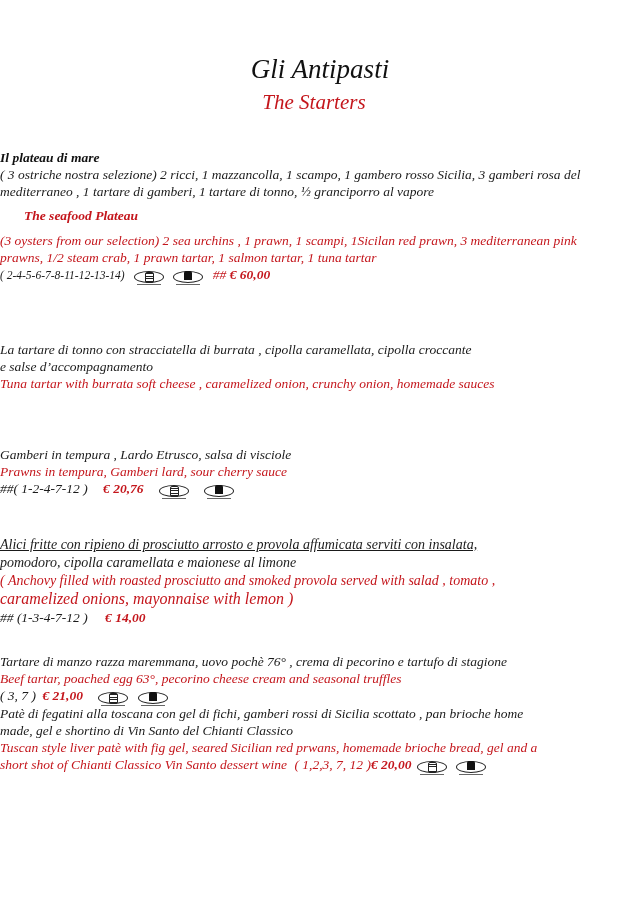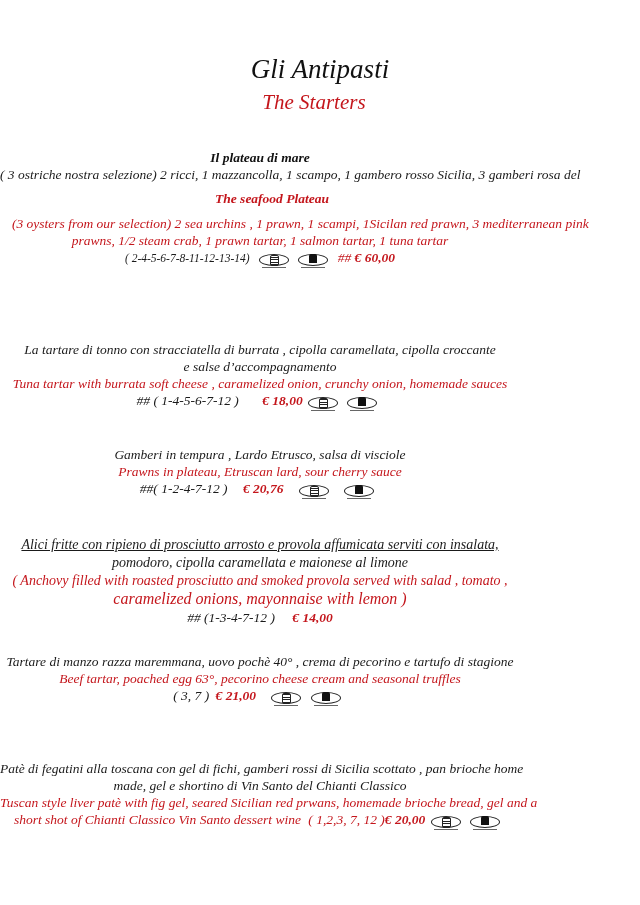--- a/index.html
+++ b/index.html
@@ -12,21 +12,21 @@
   .title {
     position: absolute; left: 0; width: 640px; top: 53px;
     font-size: 27px; font-weight: normal; font-style: italic; text-align: center; color: #111;
     line-height: 32px;
   }
   .subtitle {
     position: absolute; left: 0; width: 628px; top: 89px;
     font-size: 21px; font-style: italic; text-align: center; color: #c4161c;
     line-height: 26px;
   }
-  .block { position: absolute; left: 0; width: 520px; text-align: center; font-style: italic; }
+  .block { position: absolute; left: 0; width: 520px; text-align: left; font-style: italic; }
   .line { display: block; font-size: 13.5px; line-height: 17px; white-space: nowrap; }
   .it { color: #1a1a1a; }
   .en { color: #c4161c; }
   .heading-it { font-weight: bold; color: #111; font-size: 13.5px; }
   .heading-en { font-weight: bold; color: #c4161c; font-size: 13.5px; }
   .price { color: #c4161c; font-weight: bold; }
   .allergens { color: #1a1a1a; }
   .small { font-size: 11.5px; }
   .icons { display: inline-block; vertical-align: -3px; margin-left: 6px; }
   .icon {
@@ -54,51 +54,44 @@
 <body>
 
 <div class="page">
 
   <div class="title">Gli Antipasti</div>
   <div class="subtitle">The Starters</div>
 
   <div class="block" style="top:149px;">
     <span class="line heading-it">Il plateau di mare</span>
     <span class="line it">( 3  ostriche nostra selezione) 2 ricci, 1 mazzancolla, 1 scampo,   1 gambero rosso Sicilia,  3 gamberi rosa del</span>
+    <span class="line it">mediterraneo , 1 tartare di gamberi,  1 tartare di tonno,   ½  granciporro al vapore</span>
     <span class="line heading-en" style="margin-top:7px;padding-left:24px;">The seafood  Plateau</span>
-    <span class="line en" style="margin-top:8px;padding-left:12px;">(3 oysters from our selection) 2 sea urchins , 1 prawn,  1 scampi, 1Sicilan red prawn, 3 mediterranean pink</span>
+    <span class="line en" style="margin-top:8px;">(3 oysters from our selection) 2 sea urchins , 1 prawn,  1 scampi, 1Sicilan red prawn, 3 mediterranean pink</span>
     <span class="line en">prawns, 1/2 steam crab, 1 prawn tartar, 1 salmon tartar, 1 tuna tartar</span>
     <span class="line" style="padding-left:0;">
       <span class="allergens small">( 2-4-5-6-7-8-11-12-13-14)</span>
       <span class="icons">
         <span class="icon"><span class="oval"></span><span class="glyph-gf"></span><span class="caption"></span></span>
         <span class="icon"><span class="oval"></span><span class="glyph-lf"></span><span class="caption"></span></span>
       </span>
       <span class="price" style="font-weight:normal;">##</span>
       <span class="price">€ 60,00</span>
     </span>
   </div>
 
   <div class="block" style="top:341px;">
     <span class="line it">La tartare di tonno con stracciatella di burrata , cipolla caramellata, cipolla croccante</span>
     <span class="line it">e salse d’accompagnamento</span>
     <span class="line en">Tuna tartar with burrata soft cheese , caramelized onion, crunchy onion, homemade sauces</span>
-    <span class="line">
-      <span class="allergens">## ( 1-4-5-6-7-12 )</span>
-      <span class="price" style="margin-left:20px;">€ 18,00</span>
-      <span class="icons" style="margin-left:2px;">
-        <span class="icon"><span class="oval"></span><span class="glyph-gf"></span><span class="caption"></span></span>
-        <span class="icon"><span class="oval"></span><span class="glyph-lf"></span><span class="caption"></span></span>
-      </span>
-    </span>
   </div>
 
   <div class="block" style="top:446px;">
     <span class="line it">Gamberi in tempura , Lardo Etrusco,  salsa di visciole</span>
-    <span class="line en">Prawns in plateau, Etruscan lard, sour cherry sauce</span>
+    <span class="line en">Prawns in tempura, Gamberi lard, sour cherry sauce</span>
     <span class="line">
       <span class="allergens">##( 1-2-4-7-12 )</span>
       <span class="price" style="margin-left:12px;">€ 20,76</span>
       <span class="icons" style="margin-left:12px;">
         <span class="icon"><span class="oval"></span><span class="glyph-gf"></span><span class="caption"></span></span>
         <span class="icon" style="margin-left:6px;"><span class="oval"></span><span class="glyph-lf"></span><span class="caption"></span></span>
       </span>
     </span>
   </div>
 
@@ -107,33 +100,33 @@
     <span class="line it" style="font-size:14px; line-height:18px;">pomodoro, cipolla caramellata e maionese al limone</span>
     <span class="line en" style="font-size:14px; line-height:18px;">( Anchovy filled with roasted prosciutto and smoked provola served with salad , tomato ,</span>
     <span class="line en" style="font-size:16px; line-height:18px;">caramelized onions, mayonnaise with lemon )</span>
     <span class="line" style="line-height:19px;">
       <span class="allergens">## (1-3-4-7-12 )</span>
       <span class="price" style="margin-left:14px;">€ 14,00</span>
     </span>
   </div>
 
   <div class="block" style="top:653px;">
-    <span class="line it">Tartare di manzo razza maremmana, uovo pochè 40° , crema di pecorino e tartufo di stagione</span>
+    <span class="line it">Tartare di manzo razza maremmana, uovo pochè 76° , crema di pecorino e tartufo di stagione</span>
     <span class="line en">Beef tartar, poached egg 63°, pecorino cheese cream and seasonal truffles</span>
     <span class="line">
       <span class="allergens">( 3, 7 )</span>
       <span class="price" style="margin-left:3px;">€ 21,00</span>
       <span class="icons" style="margin-left:12px;">
         <span class="icon"><span class="oval"></span><span class="glyph-gf"></span><span class="caption"></span></span>
         <span class="icon"><span class="oval"></span><span class="glyph-lf"></span><span class="caption"></span></span>
       </span>
     </span>
   </div>
 
-  <div class="block" style="top:760px;">
+  <div class="block" style="top:705px;">
     <span class="line it">Patè di fegatini alla toscana con gel di fichi, gamberi rossi di Sicilia scottato , pan brioche home</span>
     <span class="line it">made, gel e shortino di  Vin Santo del Chianti Classico</span>
     <span class="line en">Tuscan style liver patè with fig gel,  seared Sicilian red prwans, homemade brioche bread, gel and a</span>
     <span class="line">
       <span class="en">short shot of Chianti Classico Vin Santo dessert wine</span>
       <span class="en" style="margin-left:4px;">( 1,2,3, 7, 12 )</span><span class="price">€ 20,00</span>
       <span class="icons" style="margin-left:2px;">
         <span class="icon"><span class="oval"></span><span class="glyph-gf"></span><span class="caption"></span></span>
         <span class="icon"><span class="oval"></span><span class="glyph-lf"></span><span class="caption"></span></span>
       </span>

